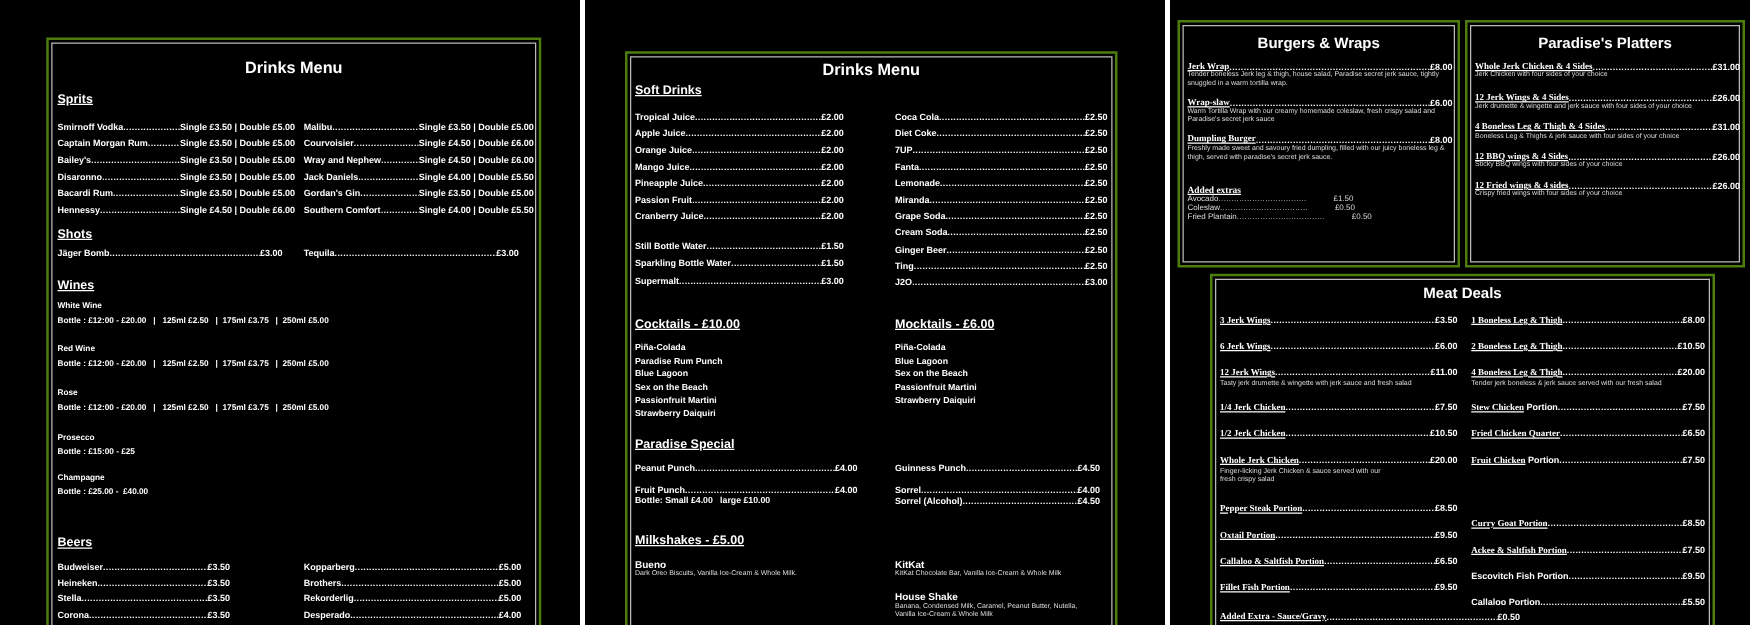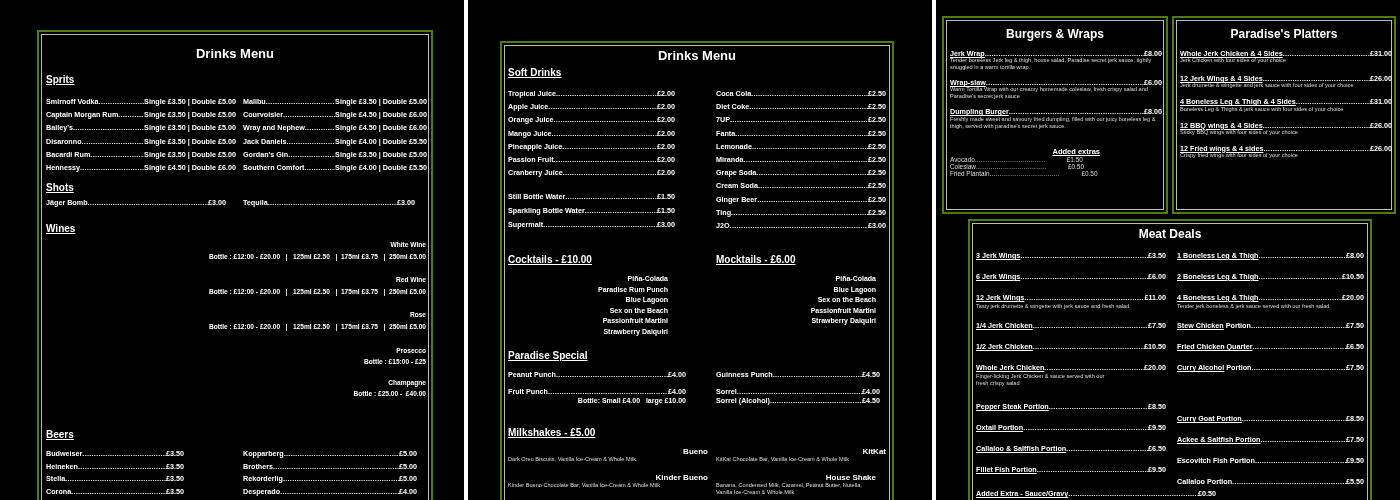--- a/index.html
+++ b/index.html
@@ -9,23 +9,23 @@
   .sep { position: absolute; top: 0; width: 4px; height: 500px; background: #fff; }
   .frame { position: absolute; border: 2px solid #4d7c0f; outline: 1px solid #bbb; outline-offset: -5px; background: #000; }
   .title { text-align: center; font-weight: bold; }
   .sec { font-weight: bold; text-decoration: underline; font-size: 10px; }
   .row { display: flex; font-weight: bold; font-size: 7.2px; white-space: nowrap; line-height: 1; }
   .row .n { flex: 0 0 auto; }
   .row .d { flex: 1 1 auto; overflow: hidden; letter-spacing: 0.3px; }
   .row .d::after { content: "....................................................................................................................................................................."; }
   .row .p { flex: 0 0 auto; }
   .col { position: absolute; }
-  .t7 { font-size: 7px; font-weight: bold; line-height: 1; text-align: right; }
+  .t7 { font-size: 7px; font-weight: bold; line-height: 1; }
   .desc { font-size: 5.6px; color: #ddd; font-weight: normal; line-height: 1.25; }
-  .u { text-decoration: underline; }
+  .u { text-decoration: underline; font-family: Liberation Serif, serif; }
 </style>
 </head>
 <body>
 
 <div class="panel" style="left:0;width:464px;">
   <div class="frame" style="left:37px;top:30px;width:396px;height:480px;">
     <div class="title" style="position:absolute;left:0;right:0;top:14px;font-size:13px;">Drinks Menu</div>
 
     <div class="sec" style="position:absolute;left:7px;top:42px;">Sprits</div>
     <div id="p1-sprits-left" class="col" style="left:7px;top:66px;width:190px;text-align:center;">
@@ -351,24 +351,20 @@
 
     <div class="sec" style="position:absolute;left:6px;top:384px;">Milkshakes - £5.00</div>
     <div class="col" style="left:6px;top:405px;width:200px;">
       <div class="t7" style="font-size:8px;">Bueno</div>
       <div class="desc">Dark Oreo Biscuits, Vanilla Ice-Cream &amp; Whole Milk.</div>
     </div>
     <div class="col" style="left:214px;top:405px;width:170px;">
       <div class="t7" style="font-size:8px;">KitKat</div>
       <div class="desc">KitKat Chocolate Bar, Vanilla Ice-Cream &amp; Whole Milk</div>
     </div>
-    <div class="col" style="left:6px;top:431px;width:200px;">
-      <div class="t7" style="font-size:8px;">Kinder Bueno</div>
-      <div class="desc">Kinder Bueno Chocolate Bar, Vanilla Ice-Cream &amp; Whole Milk</div>
-    </div>
     <div class="col" style="left:214px;top:431px;width:160px;">
       <div class="t7" style="font-size:8px;">House Shake</div>
       <div class="desc">Banana, Condensed Milk, Caramel, Peanut Butter, Nutella, Vanilla Ice-Cream &amp; Whole Milk</div>
     </div>
   </div>
 </div>
 <div class="sep" style="left:932px;"></div>
 
 <div class="panel" style="left:936px;width:464px;">
 
@@ -576,21 +572,21 @@
         </div>
         <div style="height:21px;margin-bottom:0px">
           <div class="row" style="font-size:7.2px">
             <span class="n"><span class="u">Fried Chicken Quarter</span><span></span></span>
             <span class="d"></span>
             <span class="p">£6.50</span>
           </div>
         </div>
         <div style="height:21px;margin-bottom:30px">
           <div class="row" style="font-size:7.2px">
-            <span class="n"><span class="u">Curry Alcohol</span><span> Portion</span></span>
+            <span class="n"><span class="u">Fruit Chicken</span><span> Portion</span></span>
             <span class="d"></span>
             <span class="p">£7.50</span>
           </div>
         </div>
         <div style="height:21px;margin-bottom:0px">
           <div class="row" style="font-size:7.2px">
             <span class="n"><span class="u">Curry Goat Portion</span><span></span></span>
             <span class="d"></span>
             <span class="p">£8.50</span>
           </div>

